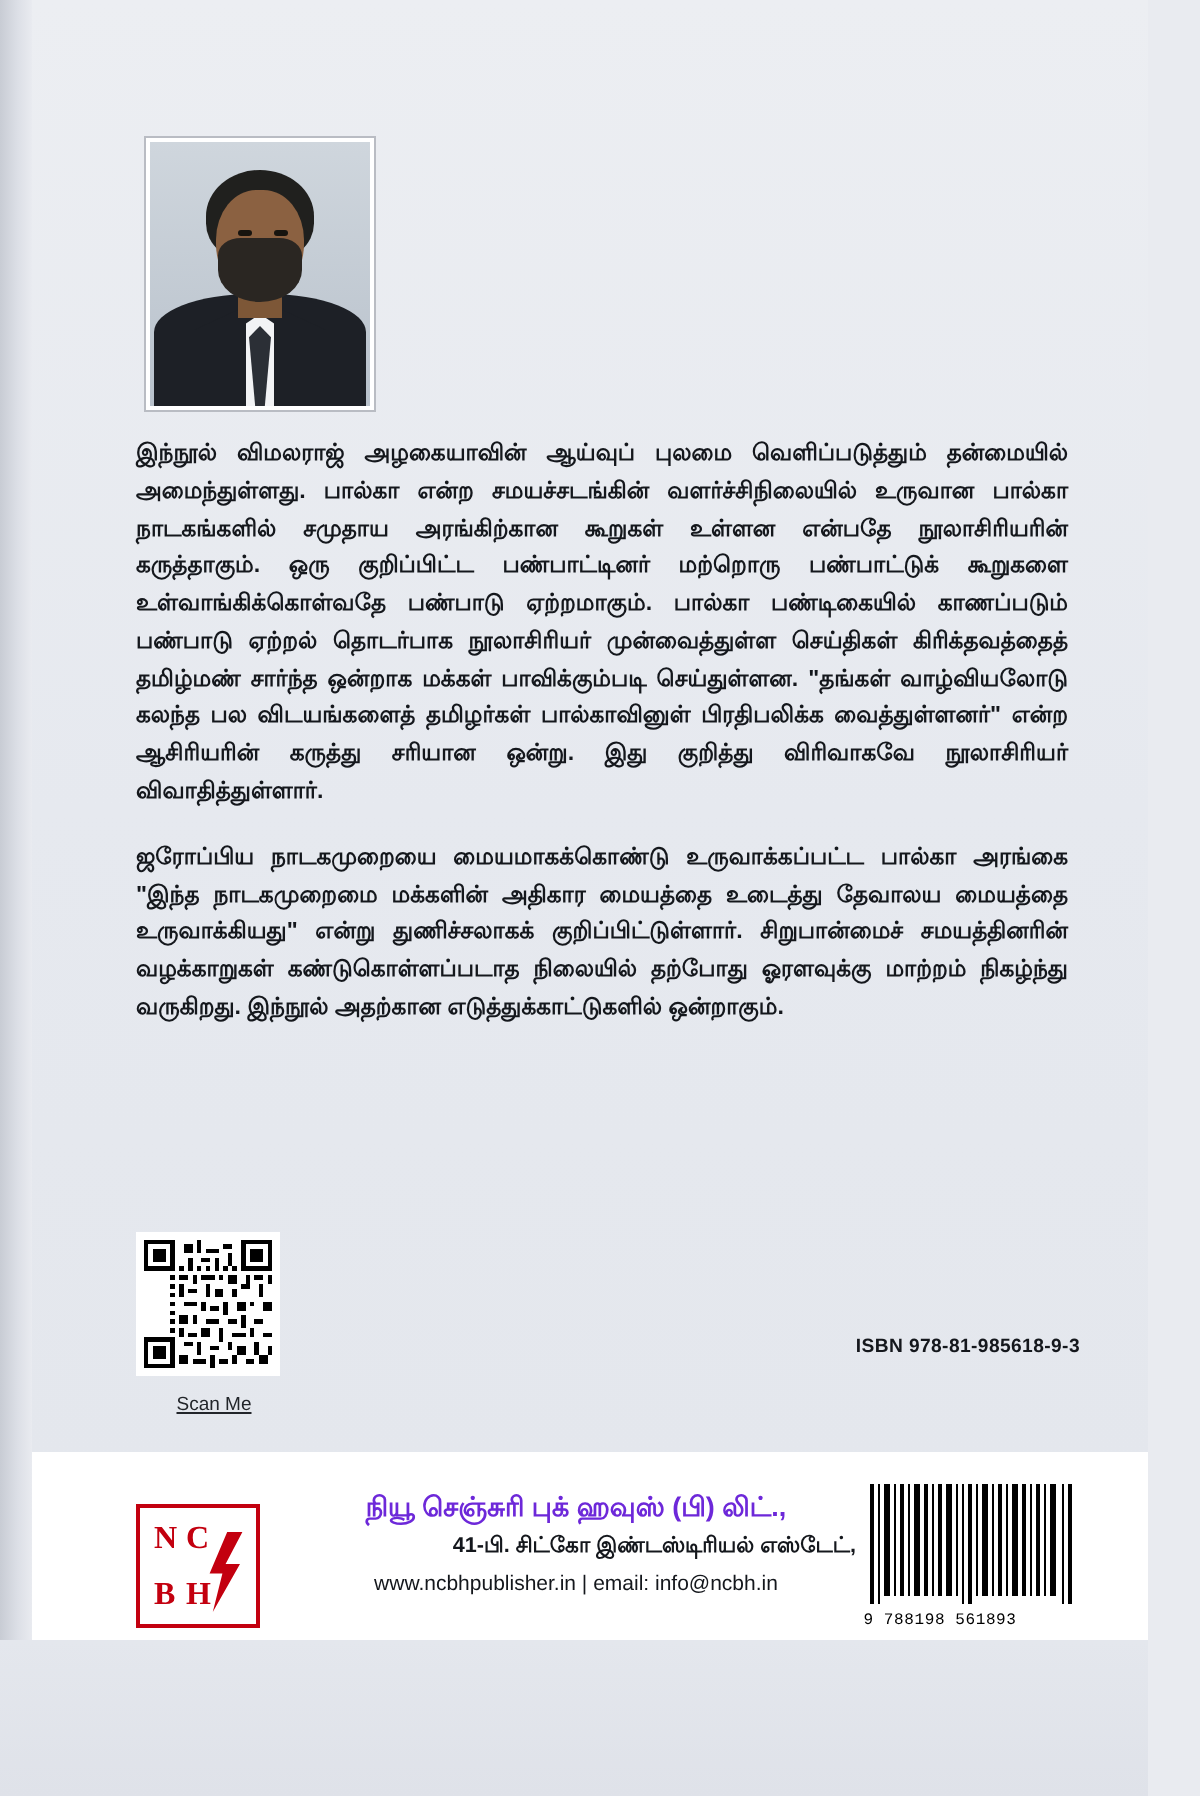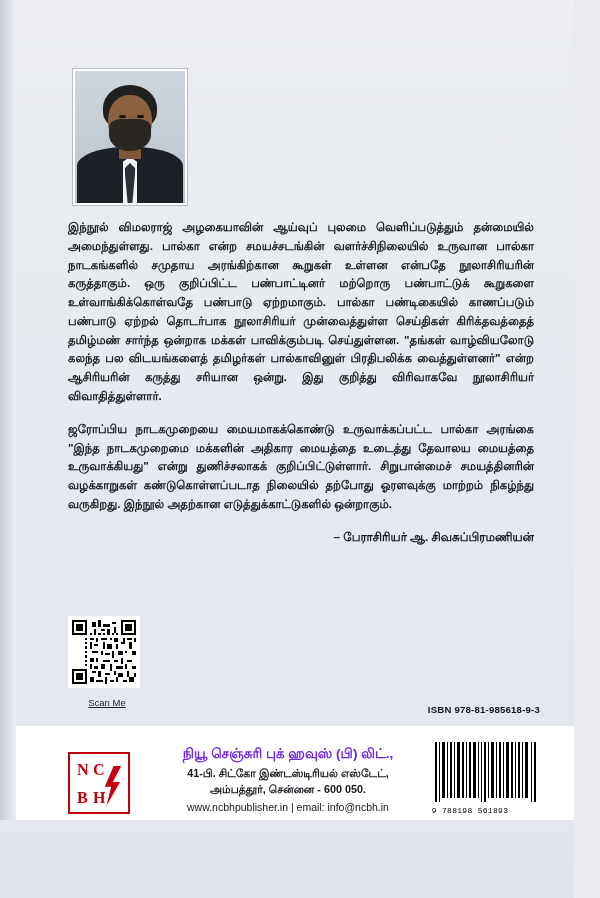--- a/index.html
+++ b/index.html
@@ -98,21 +98,21 @@
     position:absolute;left:68px;top:616px;width:72px;height:72px;
     background:#fff;padding:3px;box-sizing:border-box;border:1px solid #fff;
   }
   .qr{width:100%;height:100%;display:block;}
   .scan-me{
     position:absolute;left:68px;top:697px;width:78px;text-align:center;
     font-size:9.5px;color:#22252a;text-decoration:underline;
   }
   
   .isbn{
-    position:absolute;right:34px;top:704px;
+    position:absolute;right:34px;top:668px;
     font-size:9.6px;color:#14171c;font-weight:700;
     letter-spacing:.2px;
   }
   
   .footer{
     position:absolute;left:16px;right:0;bottom:78px;top:726px;
     background:#ffffff;
   }
   .footer-inner{position:relative;width:100%;height:100%;}
   
@@ -130,21 +130,21 @@
     clip-path:polygon(58% 0,14% 52%,46% 52%,22% 100%,90% 40%,54% 40%,96% 0);
   }
   
   .pub{
     position:absolute;left:132px;top:20px;width:280px;text-align:center;
     color:#14171c;
   }
   .pub .pname{
     color:#6d28d9;font-weight:700;font-size:13.5px;margin-bottom:3px;
   }
-  .pub .pl{font-size:10.8px;line-height:1.45;font-weight:700;}
+  .pub .pl{font-size:10.8px;line-height:1.45;font-weight:700;text-align:right;}
   .pub .pweb{font-size:10.5px;margin-top:4px;}
   
   .barcode{
     position:absolute;right:34px;top:14px;width:108px;height:64px;background:#fff;
   }
   .barcode svg{display:block;}
   .barcode-num{
     position:absolute;right:50px;top:80px;width:108px;text-align:center;
     font-size:8px;letter-spacing:.3px;color:#000;font-family:"Liberation Mono",monospace;
   }
@@ -177,21 +177,20 @@
       <div class="ph-face"></div>
       <div class="ph-beard"></div>
       <div class="ph-eyeL"></div>
       <div class="ph-eyeR"></div>
     </div>
   </div>
 
   <div class="blurb">
     <p>இந்நூல் விமலராஜ் அழகையாவின் ஆய்வுப் புலமை வெளிப்படுத்தும் தன்மையில் அமைந்துள்ளது. பால்கா என்ற சமயச்சடங்கின் வளர்ச்சிநிலையில் உருவான பால்கா நாடகங்களில் சமுதாய அரங்கிற்கான கூறுகள் உள்ளன என்பதே நூலாசிரியரின் கருத்தாகும். ஒரு குறிப்பிட்ட பண்பாட்டினர் மற்றொரு பண்பாட்டுக் கூறுகளை உள்வாங்கிக்கொள்வதே பண்பாடு ஏற்றமாகும். பால்கா பண்டிகையில் காணப்படும் பண்பாடு ஏற்றல் தொடர்பாக நூலாசிரியர் முன்வைத்துள்ள செய்திகள் கிரிக்தவத்தைத் தமிழ்மண் சார்ந்த ஒன்றாக மக்கள் பாவிக்கும்படி செய்துள்ளன. "தங்கள் வாழ்வியலோடு கலந்த பல விடயங்களைத் தமிழர்கள் பால்காவினுள் பிரதிபலிக்க வைத்துள்ளனர்" என்ற ஆசிரியரின் கருத்து சரியான ஒன்று. இது குறித்து விரிவாகவே நூலாசிரியர் விவாதித்துள்ளார்.</p>
     <p>ஜரோப்பிய நாடகமுறையை மையமாகக்கொண்டு உருவாக்கப்பட்ட பால்கா அரங்கை "இந்த நாடகமுறைமை மக்களின் அதிகார மையத்தை உடைத்து தேவாலய மையத்தை உருவாக்கியது" என்று துணிச்சலாகக் குறிப்பிட்டுள்ளார். சிறுபான்மைச் சமயத்தினரின் வழக்காறுகள் கண்டுகொள்ளப்படாத நிலையில் தற்போது ஓரளவுக்கு மாற்றம் நிகழ்ந்து வருகிறது. இந்நூல் அதற்கான எடுத்துக்காட்டுகளில் ஒன்றாகும்.</p>
-    <div class="byline">– பேராசிரியர் ஆ. சிவசுப்பிரமணியன்</div>
   </div>
 
   <div class="qr-wrap">
     <svg class="qr" viewBox="0 0 29 29" shape-rendering="crispEdges">
       <rect width="29" height="29" fill="#ffffff"></rect>
       <g fill="#000000">
 
         <rect x="0" y="0" width="7" height="1"></rect>
           <rect x="0" y="6" width="7" height="1"></rect>
         <rect x="0" y="0" width="1" height="7"></rect>
@@ -296,21 +295,20 @@
         <span class="lg-n">N</span>
         <span class="lg-c">C</span>
         <span class="lg-b">B</span>
         <span class="lg-h">H</span>
         <span class="bolt"></span>
       </div>
 
       <div class="pub">
         <div class="pname">நியூ செஞ்சுரி புக் ஹவுஸ் (பி) லிட்.,</div>
         <div class="pl">41-பி. சிட்கோ இண்டஸ்டிரியல் எஸ்டேட்,</div>
-        <div class="pl">அம்பத்தூர், சென்னை - 600 050.</div>
         <div class="pweb">www.ncbhpublisher.in | email: info@ncbh.in</div>
       </div>
 
       <div class="barcode">
         <svg width="108" height="64" viewBox="0 0 108 64" shape-rendering="crispEdges">
           <rect width="108" height="64" fill="#ffffff"></rect>
           <g fill="#000000">
             <rect x="3" y="2" width="2" height="60"></rect>
               <rect x="7" y="2" width="1" height="60"></rect>
             <rect x="10" y="2" width="3" height="56"></rect>

